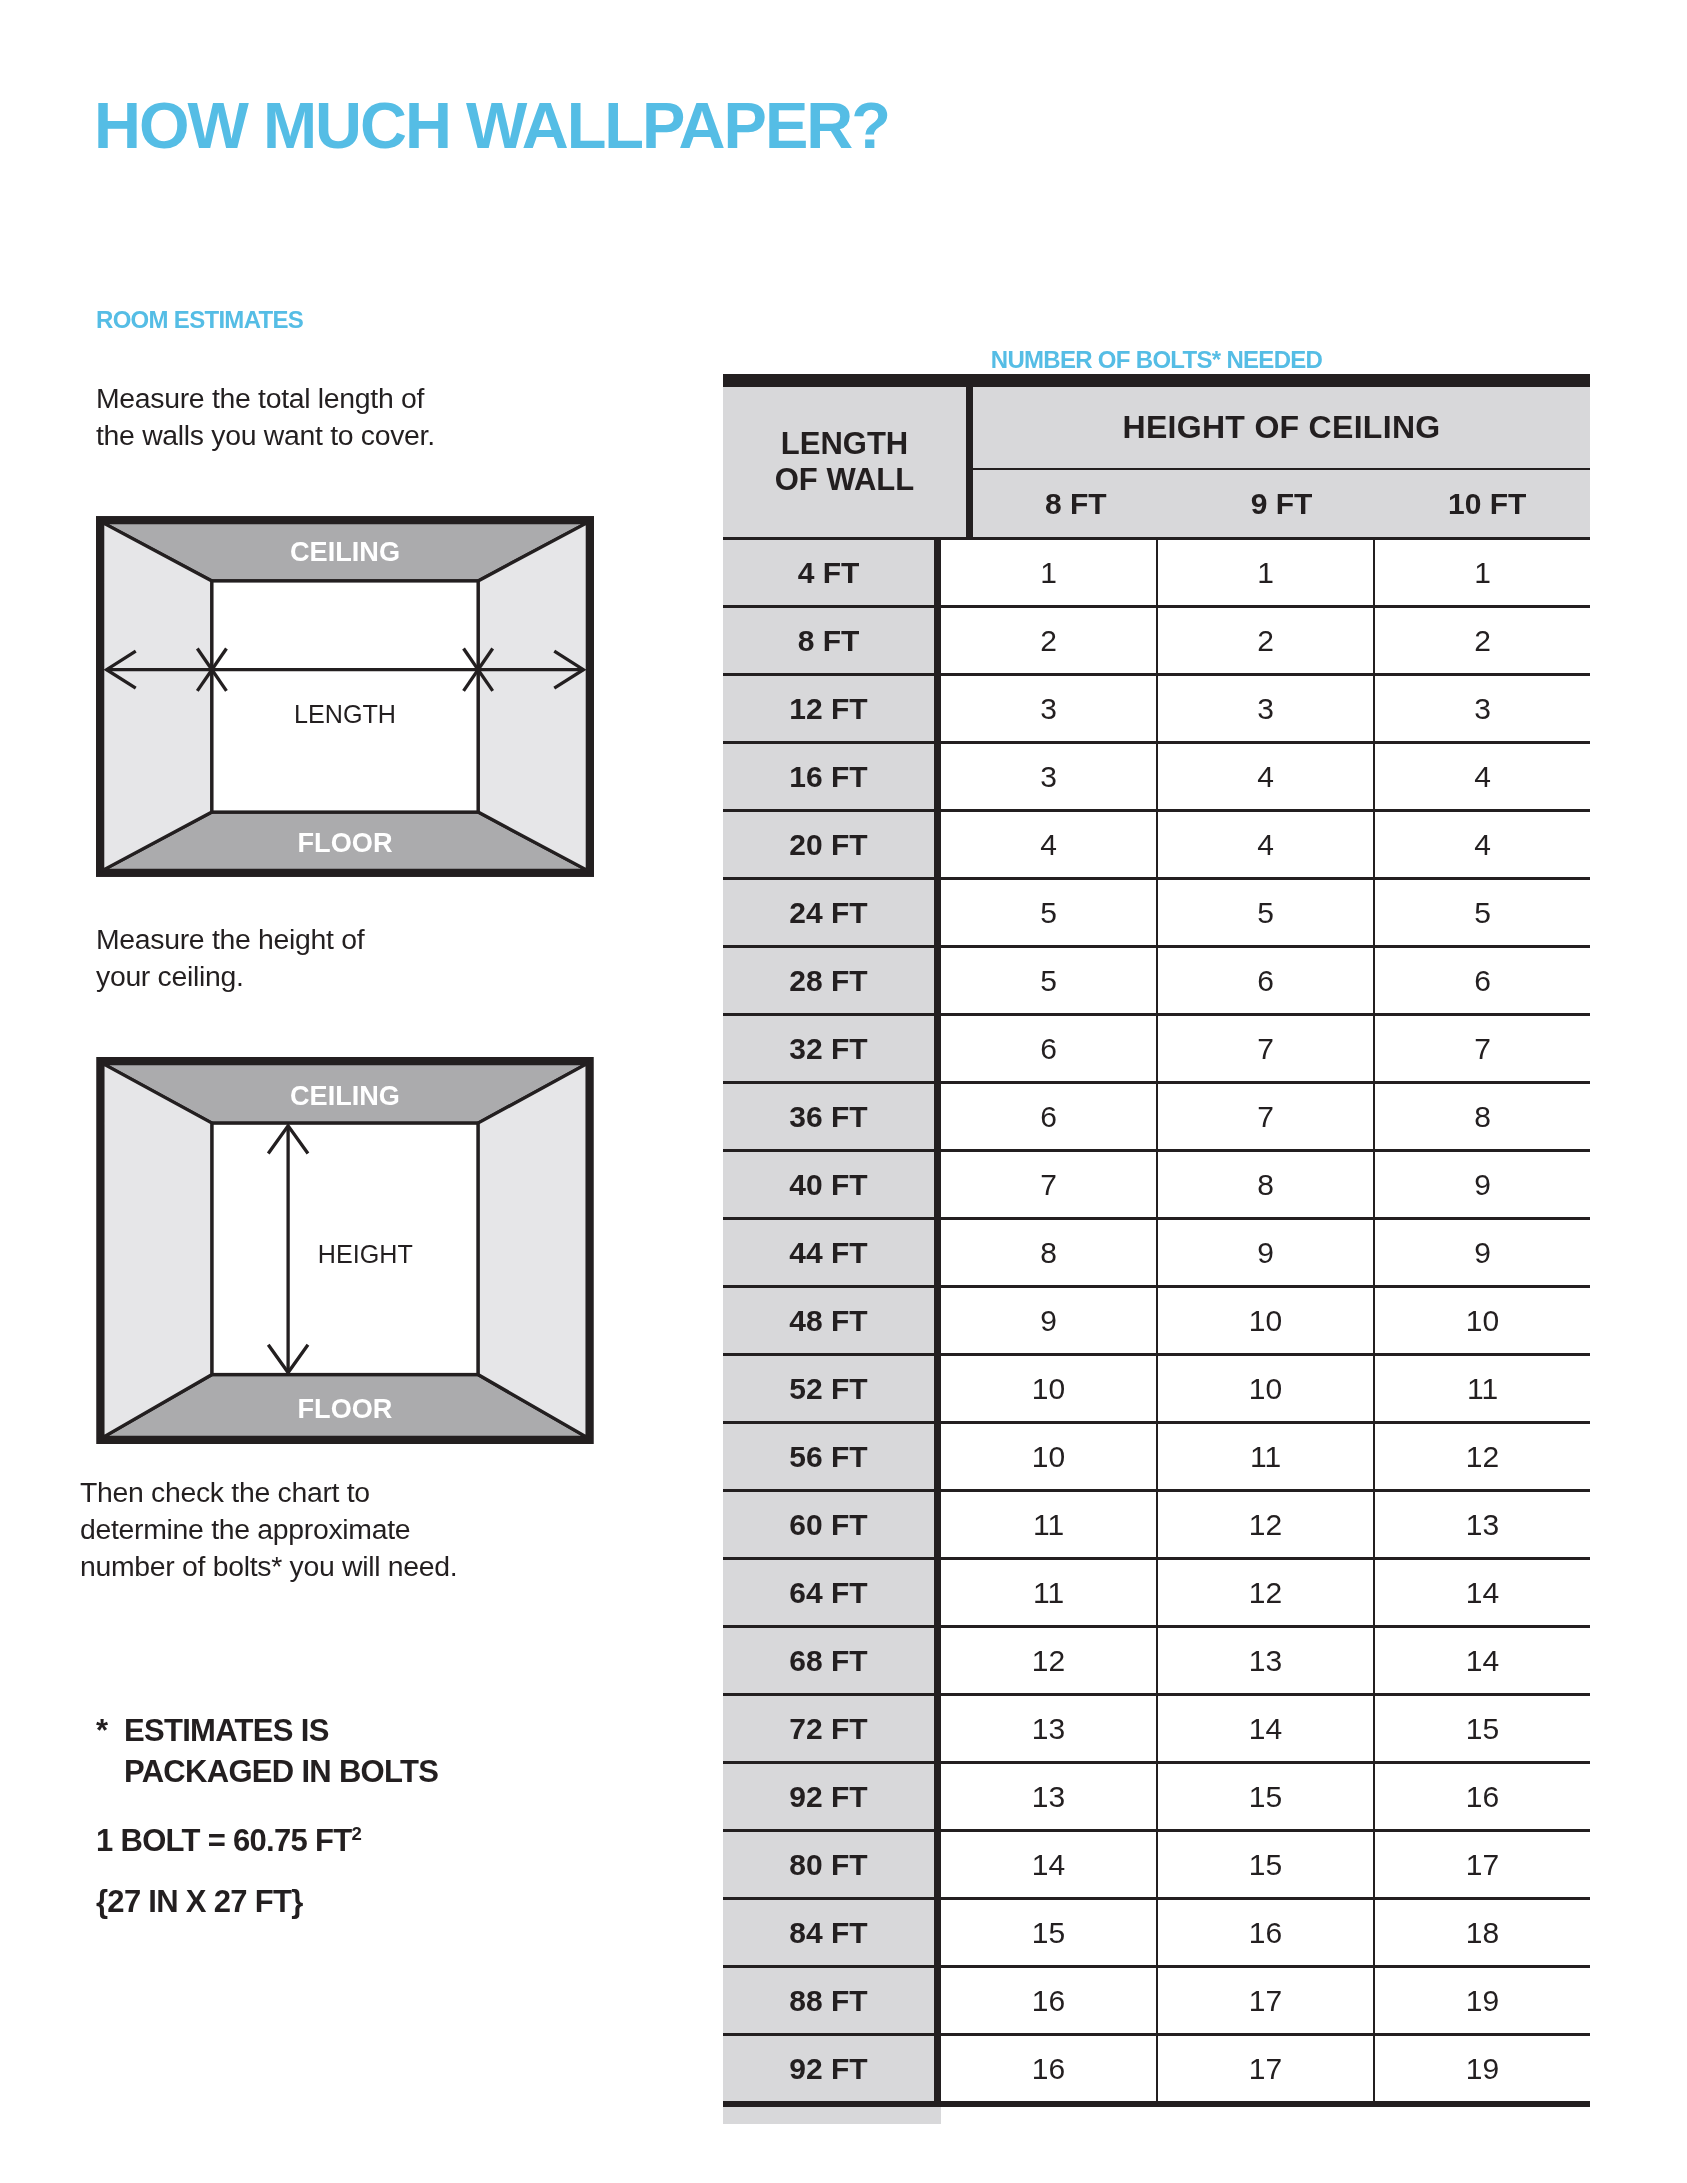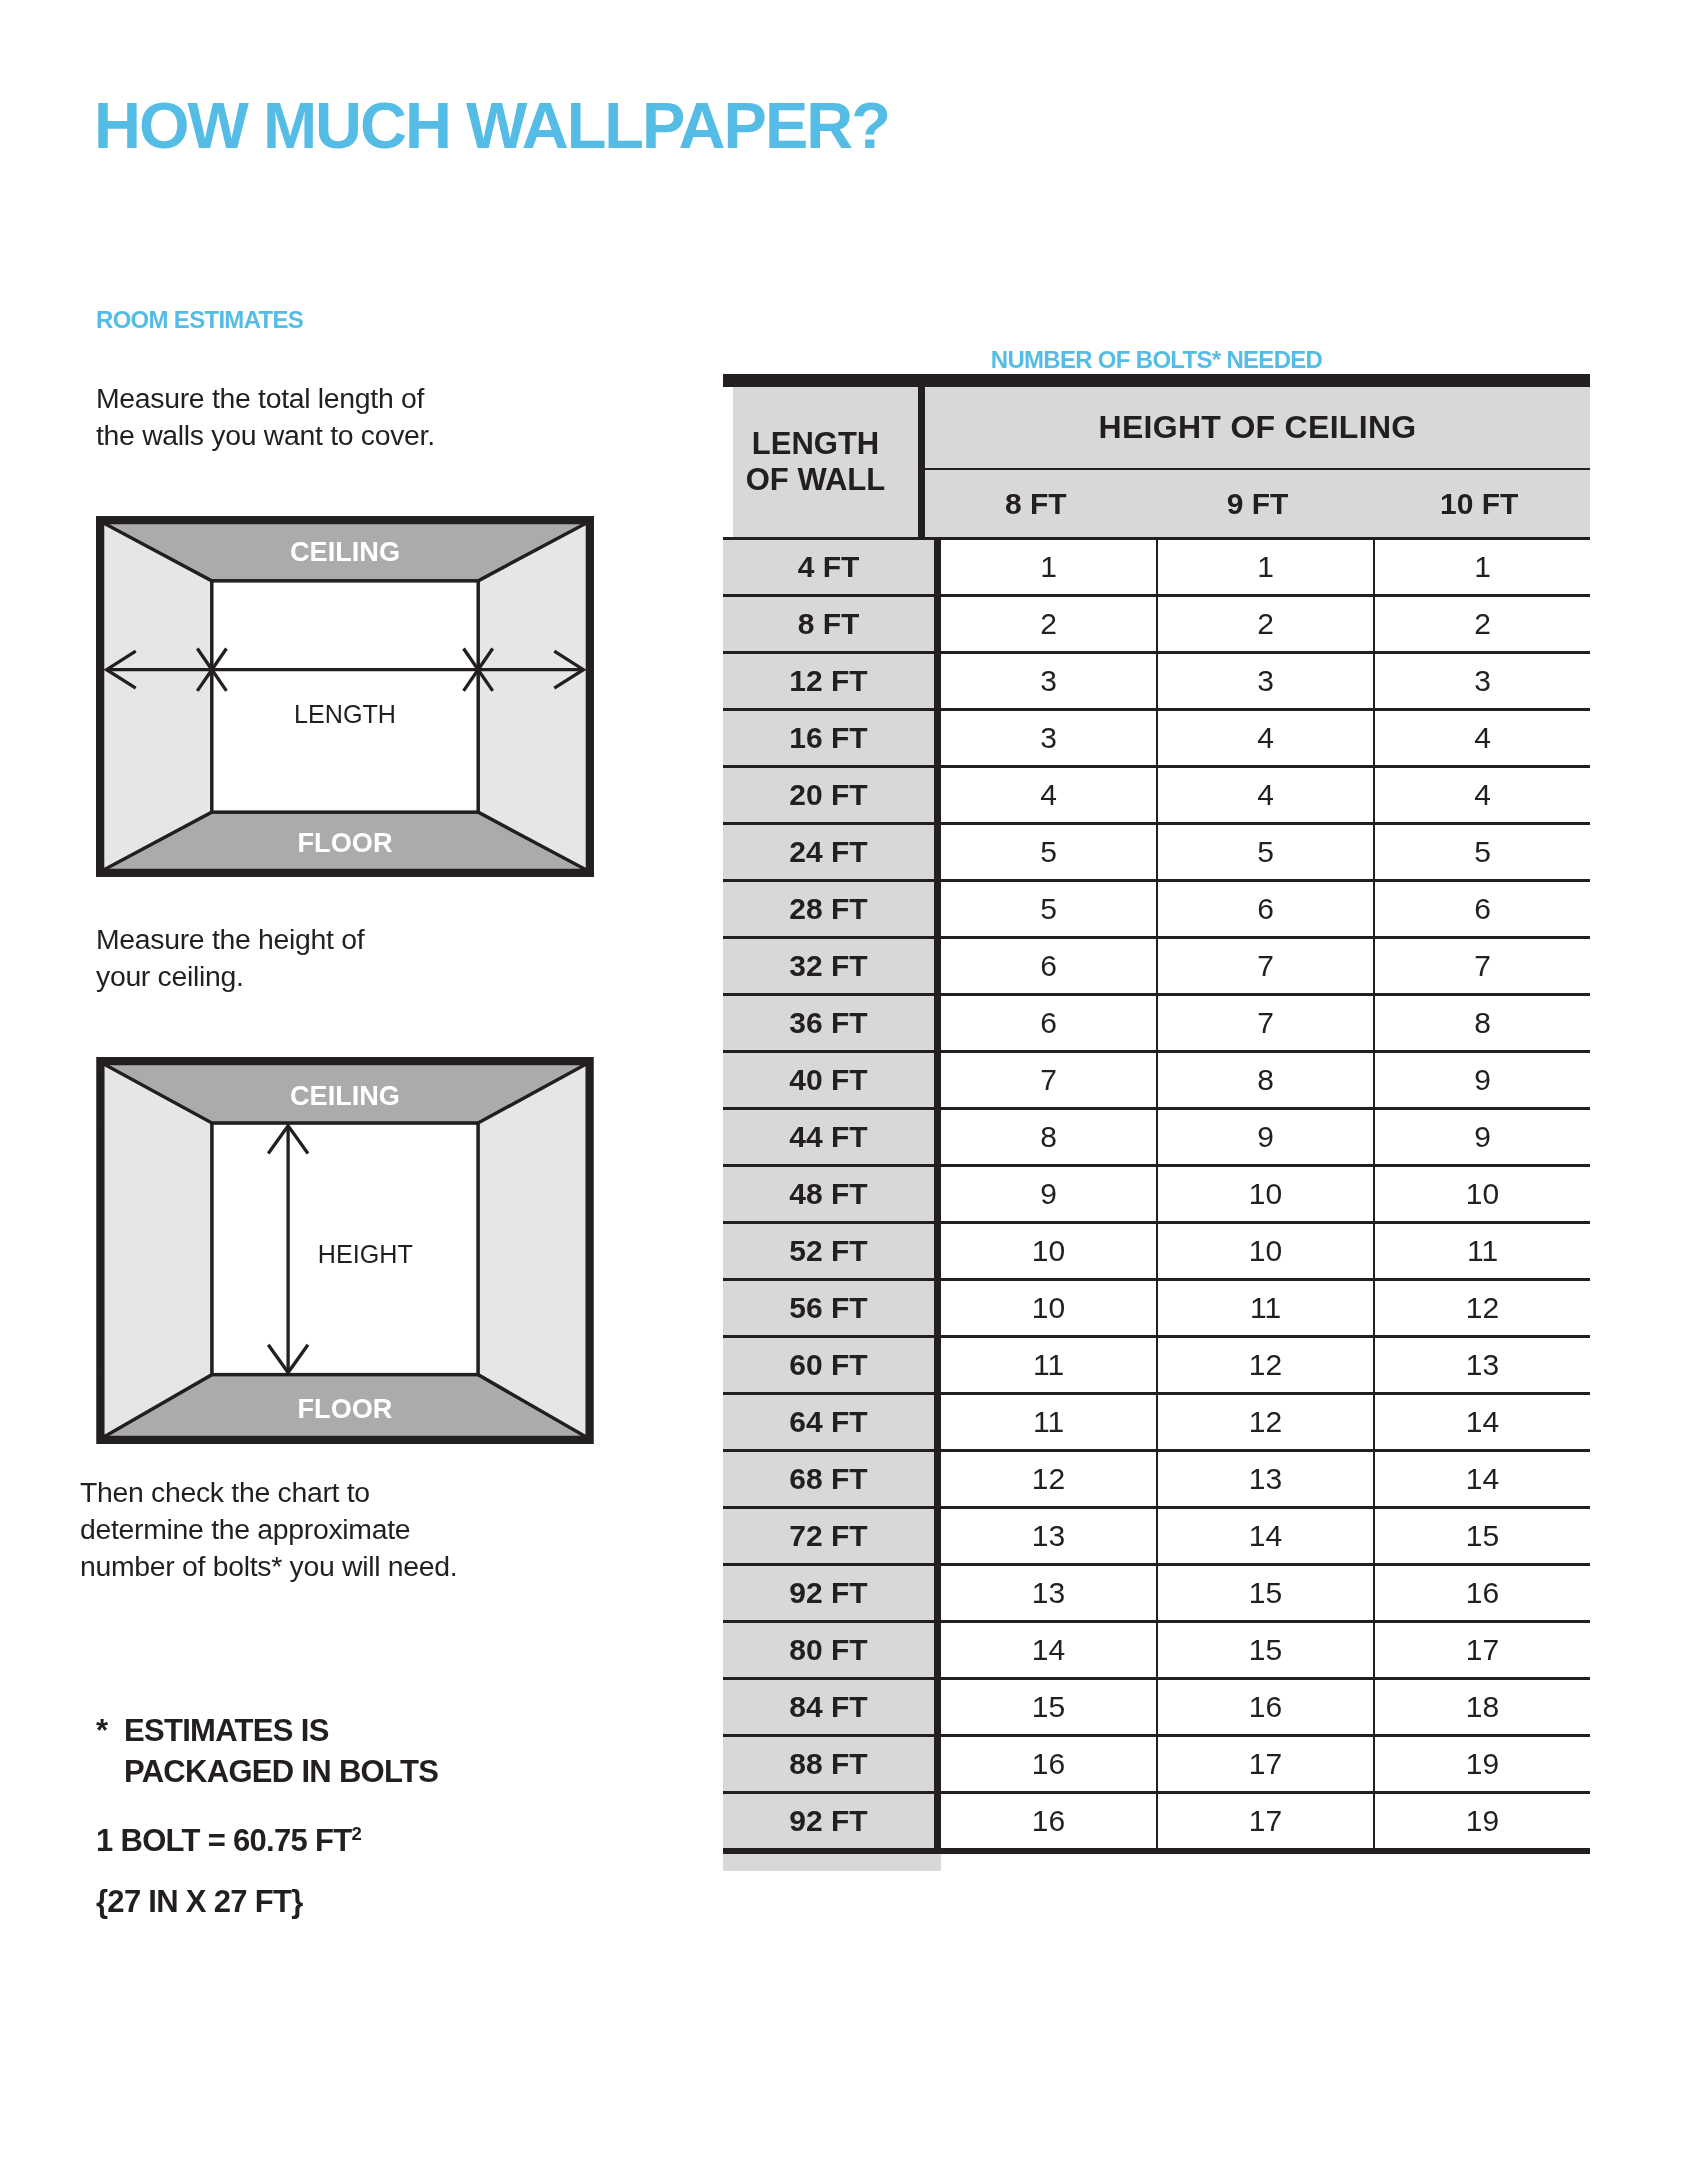--- a/index.html
+++ b/index.html
@@ -53,39 +53,39 @@
     left:723px;top:299px;width:867px;
     text-align:center;
     margin-top:47px;
   }
 
   
   #bolt-table{left:723px;top:374px;width:867px;}
   .t-topbar{height:13.2px;background:var(--ink);}
   .t-header{display:flex;}
   .t-label-head{
-    width:192px;background:var(--cell-gray);
+    width:250px;background:var(--cell-gray);
     border-right:7.3px solid var(--ink);
-    display:flex;align-items:center;justify-content:flex-start;
-    text-align:center;font-weight:bold;font-size:31px;line-height:36px;margin-left:10px;
+    display:flex;align-items:center;justify-content:center;
+    text-align:center;font-weight:bold;font-size:31px;line-height:36px;
   }
   .t-label-head .wrap{width:165px;}
   .t-right-head{flex:1;display:flex;flex-direction:column;border-radius:19px;}
   .t-group-head{
     height:83px;background:var(--cell-gray);
     border-bottom:2.6px solid var(--ink);
     display:flex;align-items:center;justify-content:center;
     font-weight:bold;font-size:32px;letter-spacing:0.3px;
   }
   .t-sub-head{height:67px;background:var(--cell-gray);display:flex;}
   .t-sub-cell{
     flex:1;display:flex;align-items:center;justify-content:center;
     font-weight:bold;font-size:30px;
   }
-  .trow{display:flex;border-top:3.3px solid var(--ink);height:57px;}
+  .trow{display:flex;border-top:3.3px solid var(--ink);height:68px;}
   .row-label{
     width:218px;background:var(--cell-gray);
     border-right:7.3px solid var(--ink);
     display:flex;align-items:center;justify-content:center;
     font-weight:bold;font-size:30px;
   }
   .row-cells{flex:1;display:flex;background:#fff;}
   .cell{
     flex:1;display:flex;align-items:center;justify-content:center;
     font-size:30px;

